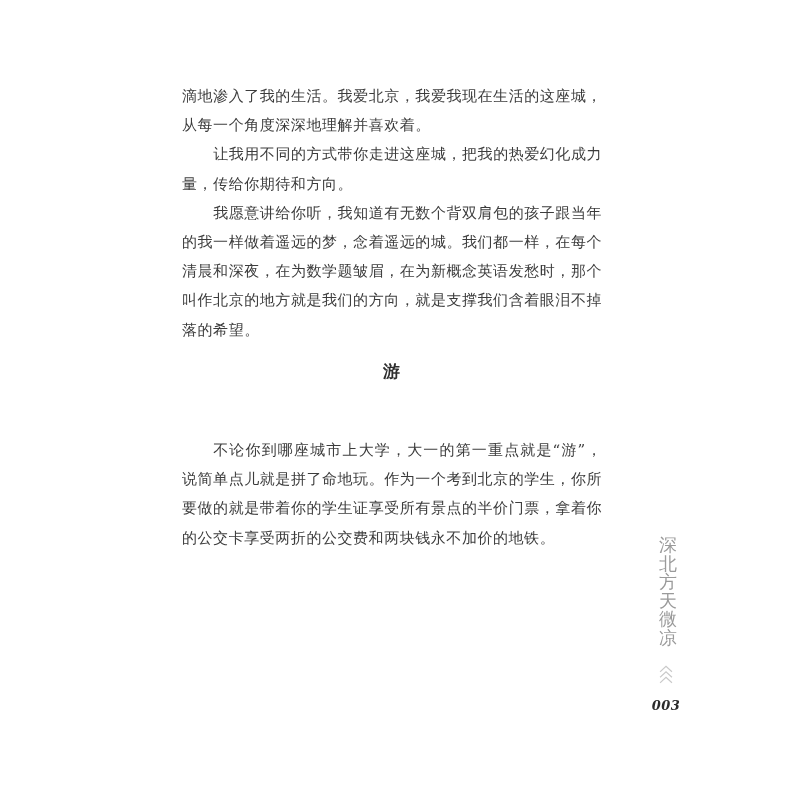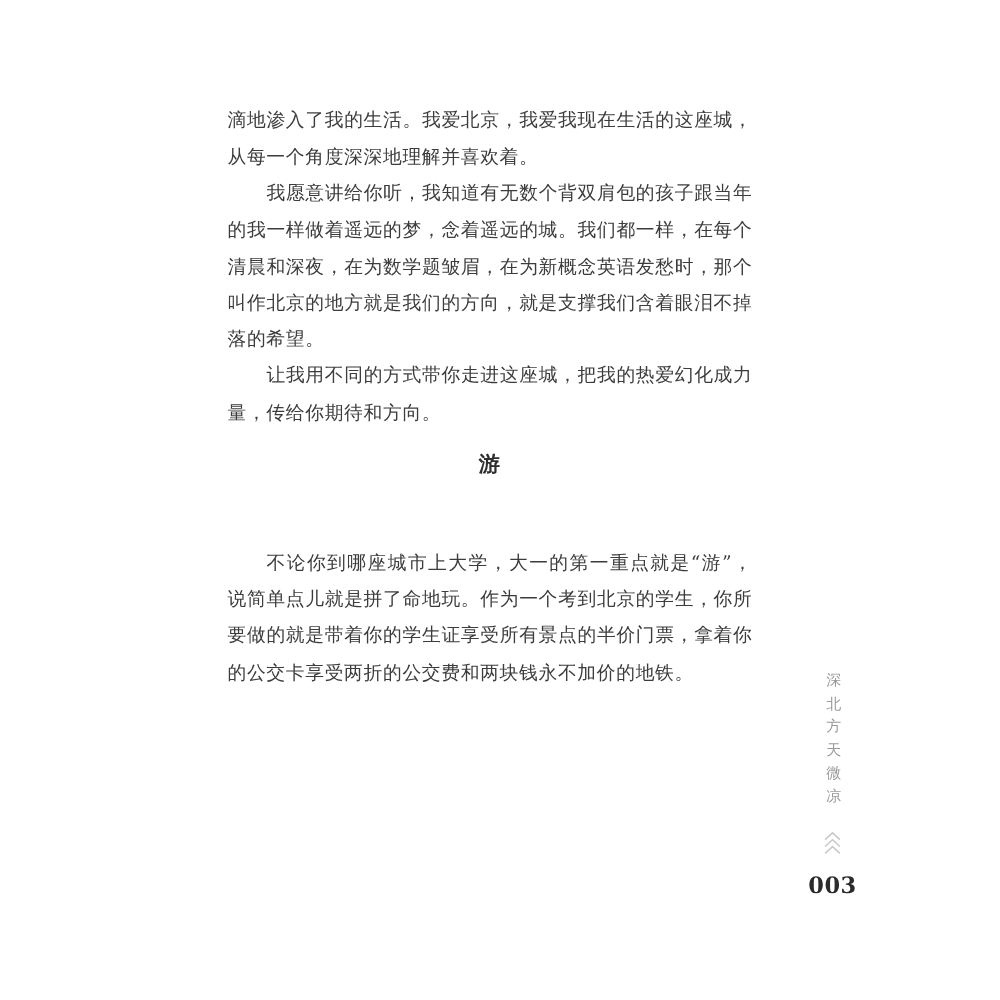--- a/index.html
+++ b/index.html
@@ -73,56 +73,57 @@
 
   
   .margin-rail {
     position: absolute;
     left: 644px;
     top: 536px;
     width: 44px;
     text-align: center;
   }
   .running-head {
-    font-size: 12px;
+    font-size: 18px;
     line-height: 18.6px;
     letter-spacing: 0px;
     color: #9a9a9a;
-    font-family: Liberation Mono, monospace;
+    font-family: Liberation Sans, sans-serif;
     writing-mode: horizontal-tb;
     width: 14px;
     margin: 0 auto;
     word-break: break-all;
-    text-align: right;
+    text-align: left;
   }
   .chev-ornament {
     margin: 16px auto 0 auto;
     width: 18px;
     height: 22px;
     display: block;
   }
   .page-number {
     margin-top: 12px;
-    font-size: 18px;
+    font-size: 13px;
     font-weight: bold;
     letter-spacing: 0.4px;
     color: #2b2b2b;
     font-family: "DejaVu Serif", "Liberation Serif", serif;
     text-align: center;
+    font-style: italic;
   }
 </style>
 </head>
 <body>
 
 <div class="page">
 
   <div class="text-column">
     <p class="para">滴地渗入了我的生活。我爱北京，我爱我现在生活的这座城，从每一个角度深深地理解并喜欢着。</p>
+    <p class="para indent">让我用不同的方式带你走进这座城，把我的热爱幻化成力量，传给你期待和方向。</p>
     <p class="para indent">我愿意讲给你听，我知道有无数个背双肩包的孩子跟当年的我一样做着遥远的梦，念着遥远的城。我们都一样，在每个清晨和深夜，在为数学题皱眉，在为新概念英语发愁时，那个叫作北京的地方就是我们的方向，就是支撑我们含着眼泪不掉落的希望。</p>
-    <p class="para indent">让我用不同的方式带你走进这座城，把我的热爱幻化成力量，传给你期待和方向。</p>
   </div>
 
   <div class="section-heading">游</div>
 
   <div class="text-column-2">
     <p class="para indent">不论你到哪座城市上大学，大一的第一重点就是“游”，说简单点儿就是拼了命地玩。作为一个考到北京的学生，你所要做的就是带着你的学生证享受所有景点的半价门票，拿着你的公交卡享受两折的公交费和两块钱永不加价的地铁。</p>
   </div>
 
   <div class="margin-rail">
     <div class="running-head">深北方天微凉</div>

